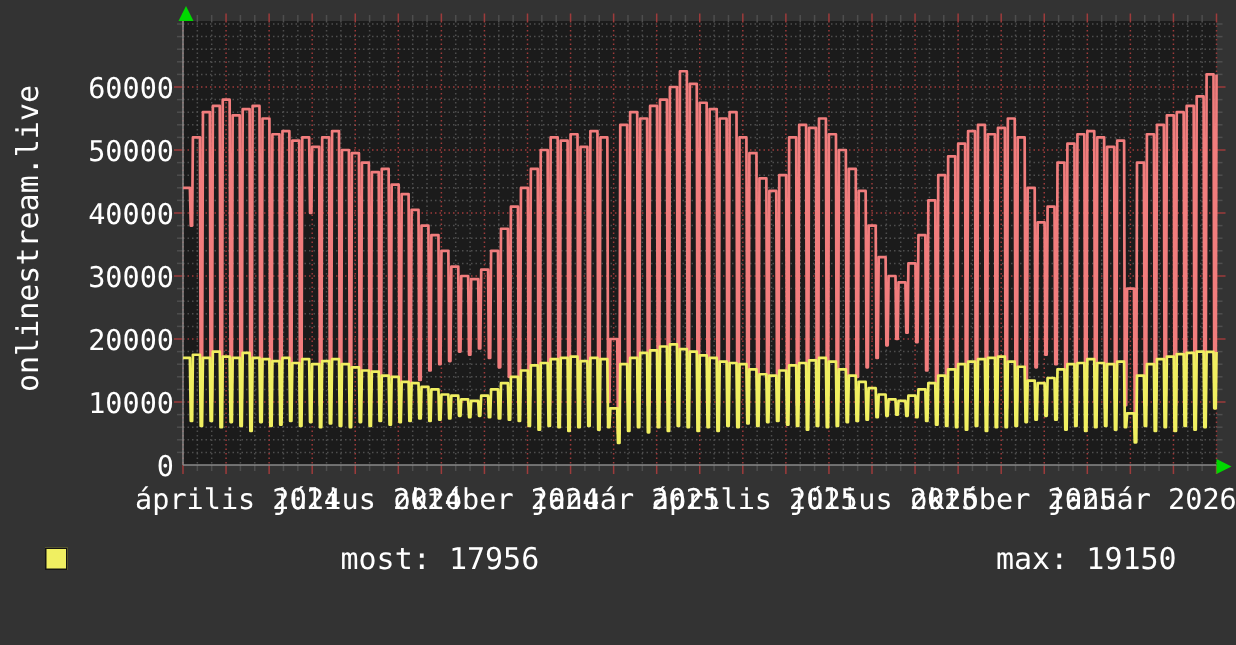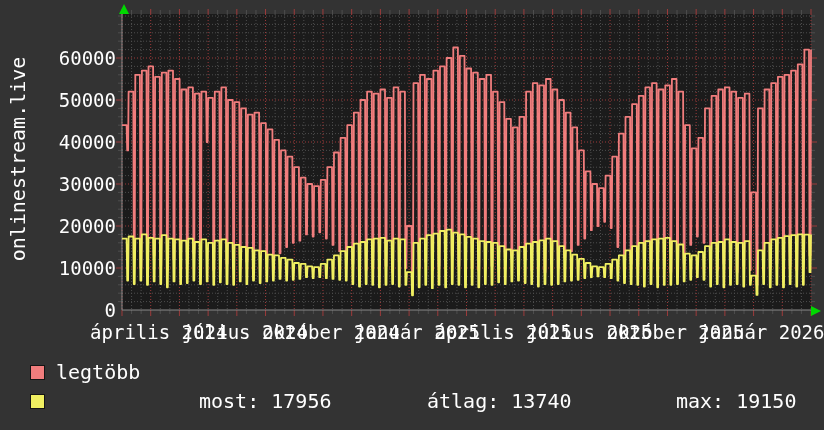--- a/index.html
+++ b/index.html
@@ -42,24 +42,24 @@
     white-space:nowrap;
   }
   .swatch{
     position:absolute;
     left:30px;top:7px;
     width:13px;height:13px;
     border:1px solid #141414;
     display:inline-block;
   }
   .legend-label{position:absolute;left:56px;}
-  .stat{position:absolute;}
+  .stat{position:absolute;margin-left:28px;}
   .stat-most{left:199px;}
   .stat-atlag{left:427px;}
-  .stat-max{left:676px;}
+  .stat-max{left:636px;}
 </style>
 </head>
 <body>
 
 <div class="canvas">
 
   <div class="vtitle">onlinestream.live</div>
 
   <svg class="chart" width="824" height="430" viewBox="0 0 824 430">
       <rect x="122" y="14" width="689" height="296" fill="#1b1b1b"></rect>
@@ -419,24 +419,19 @@
         <text x="589.3333333333333" y="339" text-anchor="middle">július 2025</text>
         <text x="675.4583333333333" y="339" text-anchor="middle">október 2025</text>
         <text x="761.5833333333333" y="339" text-anchor="middle">január 2026</text>
       </g>
       <polygon points="124,4 119,14 129,14" fill="#00d800"></polygon>
       <polygon points="821,311 811,306 811,316" fill="#00d800"></polygon>
     </svg>
 
   <div class="legend">
     <div class="legend-row">
-      <span class="swatch" style="background: rgb(241, 125, 125);"></span>
-      <span class="legend-label">legtöbb</span>
-    </div>
-    <div class="legend-row">
       <span class="swatch" style="background: rgb(240, 239, 97);"></span>
       <span class="stat stat-most"><span>most:</span> <span>17956</span></span>
-      <span class="stat stat-atlag"><span>átlag:</span> <span>13740</span></span>
       <span class="stat stat-max"><span>max:</span> <span>19150</span></span>
     </div>
   </div>
 
 </div>
 
 </body></html>

